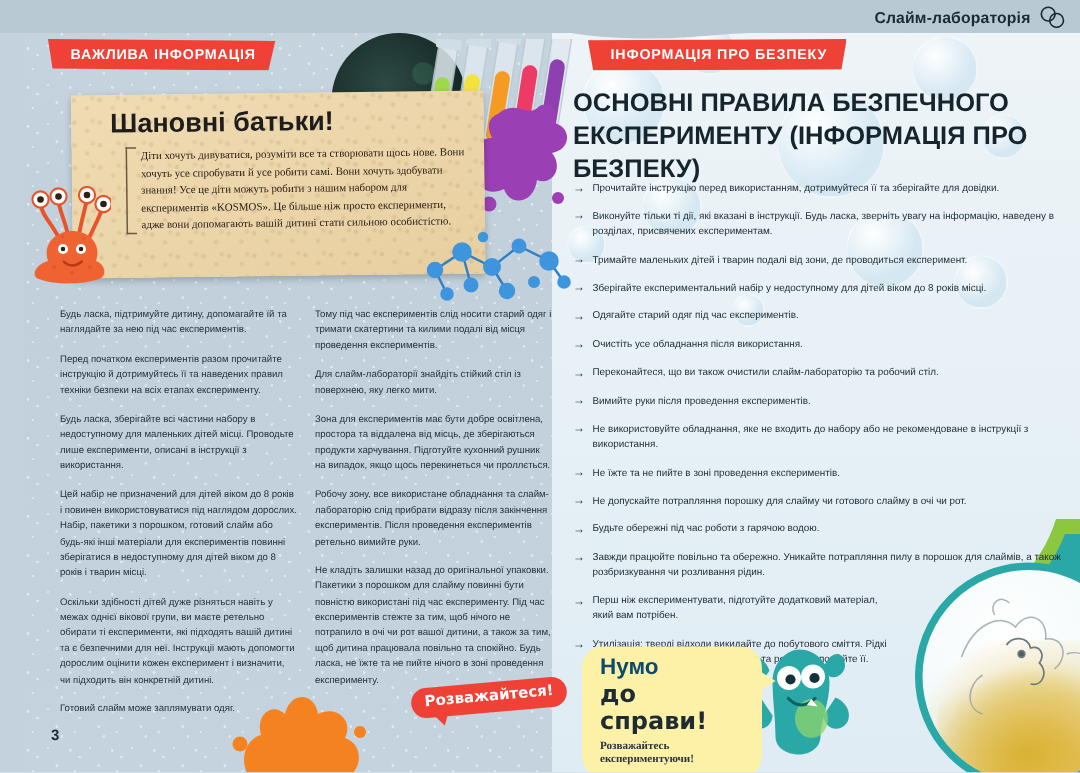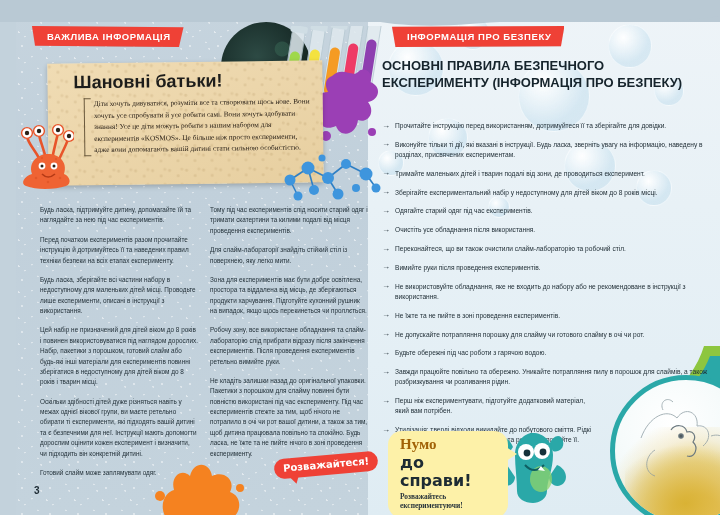--- a/index.html
+++ b/index.html
@@ -178,21 +178,21 @@
   }
   .fun-bubble::after{
     content:""; position:absolute; left: 14px; bottom:-6px;
     border-left:7px solid transparent; border-right:3px solid transparent;
     border-top: 8px solid #ef4136;
   }
 
   
   .sec-title {
     position:absolute; left: 382px; top: 58px; width: 330px; z-index: 20;
-    font-size: 13px; font-weight: 700; color:#16242c; line-height: 1.28;
+    font-size: 17px; font-weight: 700; color:#16242c; line-height: 1.28;
   }
   .intro {
     position:absolute; left: 382px; top: 99px; width: 325px; z-index: 20;
     font-family:"Liberation Serif", serif;
     font-size: 7.1px; line-height: 1.45; color:#1e2b33;
   }
   .rules {
     position:absolute; left: 382px; top: 121px; width: 330px; z-index: 20;
   }
   .rule {
@@ -229,21 +229,21 @@
   .yellow-bubble {
     position:absolute; left: 388px; top: 431px; width: 120px; z-index: 24;
     background:#fdf1a8; border-radius: 14px;
     padding: 6px 8px 7px 12px;
   }
   .yellow-bubble::after{
     content:""; position:absolute; right:-9px; top: 16px;
     border-top:7px solid transparent; border-bottom:7px solid transparent;
     border-left: 11px solid #fdf1a8;
   }
-  .yb-l1 { font-family:Liberation Serif, serif; font-size: 15px; font-weight:700; color:#a16207; line-height:1; }
+  .yb-l1 { font-family:Liberation Sans, sans-serif; font-size: 15px; font-weight:700; color:#0c4a6e; line-height:1; }
   .yb-l2 { font-family:"DejaVu Sans", sans-serif; font-size: 16px; font-weight:700; color:#1d2b33; line-height:1.1; margin-top:2px;}
   .yb-l3 { font-family:"Liberation Serif", serif; font-size: 7.4px; font-weight:700; color:#26333b; line-height:1.25; margin-top:3px;}
 </style>
 </head>
 <body>
 
 <div id="page">
 
   <div class="left-page">
     <div class="left-wave">
@@ -478,14 +478,23 @@
 
   <div class="ribbon left">ВАЖЛИВА ІНФОРМАЦІЯ</div>
   <div class="ribbon right">ІНФОРМАЦІЯ ПРО БЕЗПЕКУ</div>
 
   <div class="topbar"></div>
   <div class="topbar-curve">
     <svg width="720" height="34" viewBox="0 0 720 34">
       <path d="M368,0 L720,0 L720,16 C650,28 560,16 470,24 C420,28 390,24 368,20 Z" fill="#b9c9d4"></path>
     </svg>
   </div>
+  <div class="brand">
+    <span class="brand-text">Слайм-лабораторія</span>
+    <span class="brand-logo">
+      <svg width="17" height="15" viewBox="0 0 17 15">
+        <circle cx="5.8" cy="5.4" r="4.6" fill="none" stroke="#1a2b33" stroke-width="1.1"></circle>
+        <circle cx="11.4" cy="9.6" r="4.6" fill="none" stroke="#1a2b33" stroke-width="1.1"></circle>
+      </svg>
+    </span>
+  </div>
 
 </div>
 
 </body></html>

